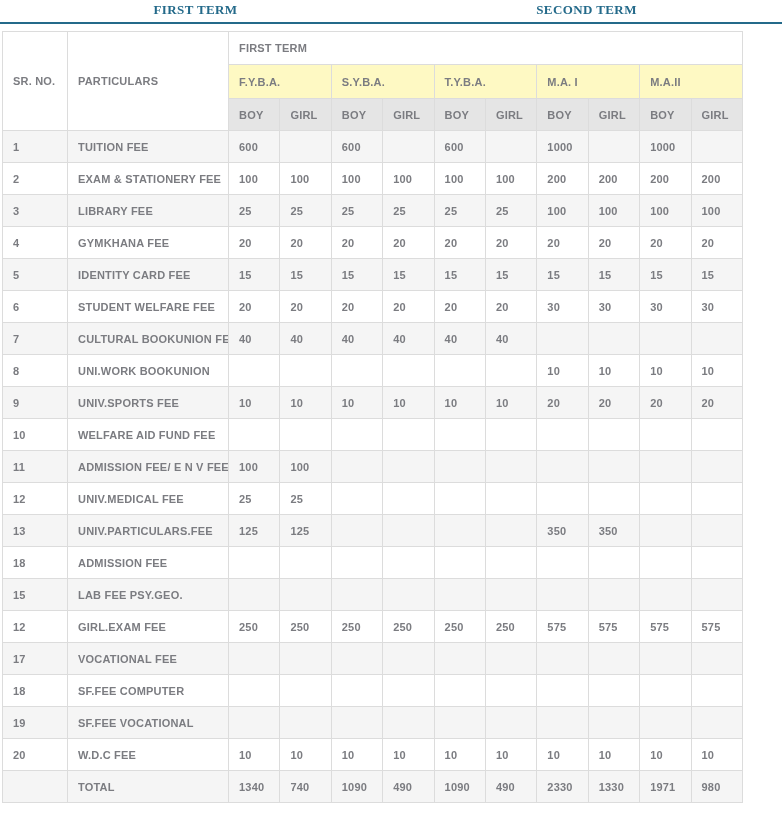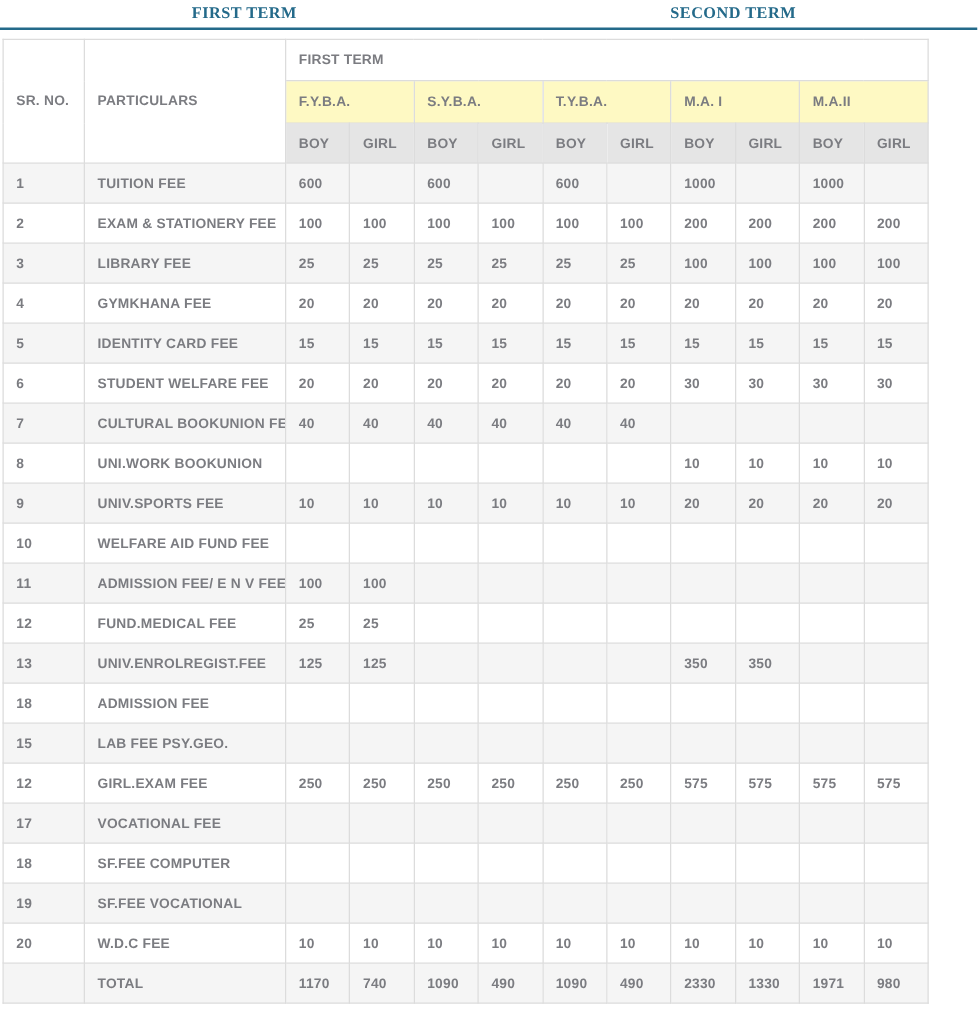--- a/index.html
+++ b/index.html
@@ -257,35 +257,35 @@
         <td></td>
         <td></td>
         <td></td>
         <td></td>
         <td></td>
         <td></td>
         <td></td>
       </tr>
       <tr>
         <td>12</td>
-        <td>FUND.MEDICAL FEE</td>
+        <td>UNIV.MEDICAL FEE</td>
         <td>25</td>
         <td>25</td>
         <td></td>
         <td></td>
         <td></td>
         <td></td>
         <td></td>
         <td></td>
         <td></td>
         <td></td>
       </tr>
       <tr class="stripe">
         <td>13</td>
-        <td>UNIV.ENROLREGIST.FEE</td>
+        <td>UNIV.PARTICULARS.FEE</td>
         <td>125</td>
         <td>125</td>
         <td></td>
         <td></td>
         <td></td>
         <td></td>
         <td>350</td>
         <td>350</td>
         <td></td>
         <td></td>
@@ -384,21 +384,21 @@
         <td>10</td>
         <td>10</td>
         <td>10</td>
         <td>10</td>
         <td>10</td>
         <td>10</td>
       </tr>
       <tr class="stripe">
         <td></td>
         <td>TOTAL</td>
-        <td>1170</td>
+        <td>1340</td>
         <td>740</td>
         <td>1090</td>
         <td>490</td>
         <td>1090</td>
         <td>490</td>
         <td>2330</td>
         <td>1330</td>
         <td>1971</td>
         <td>980</td>
       </tr>

